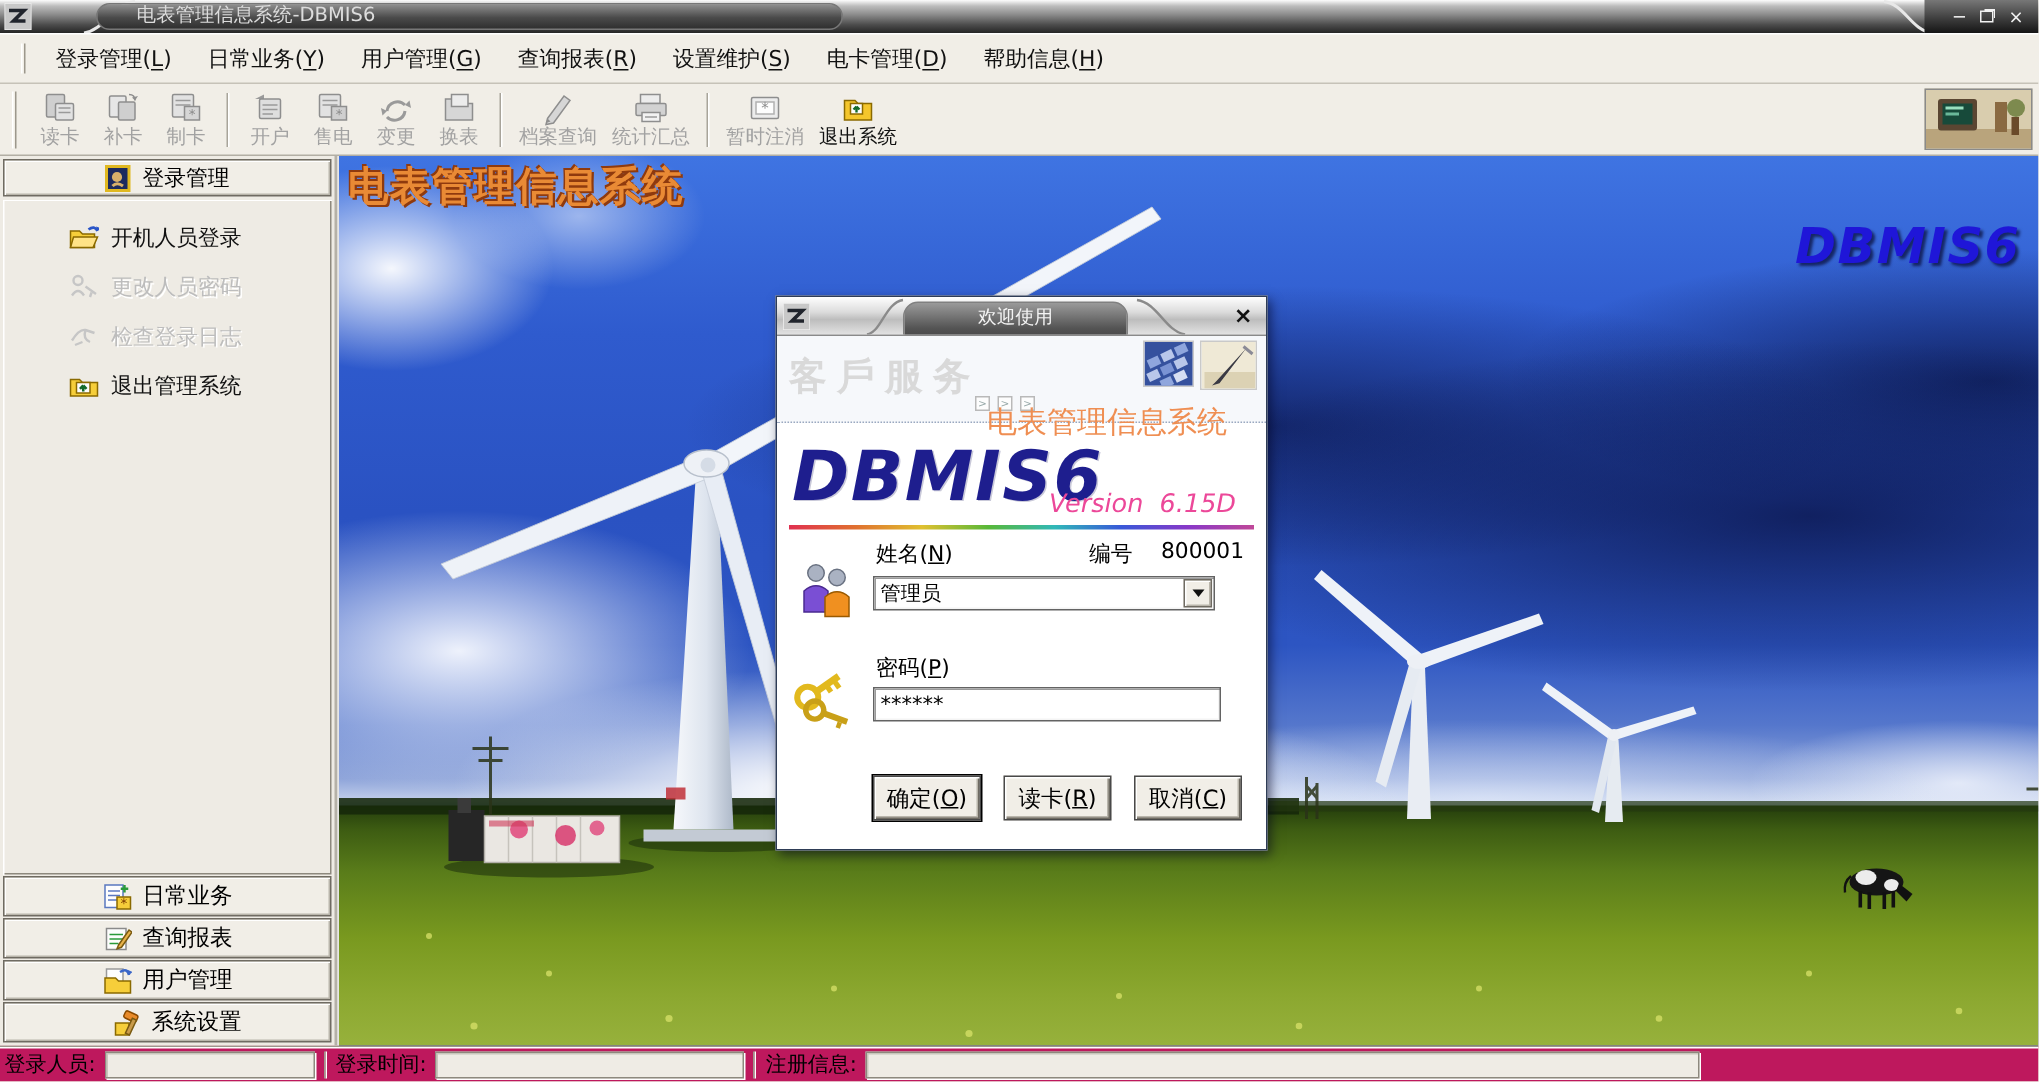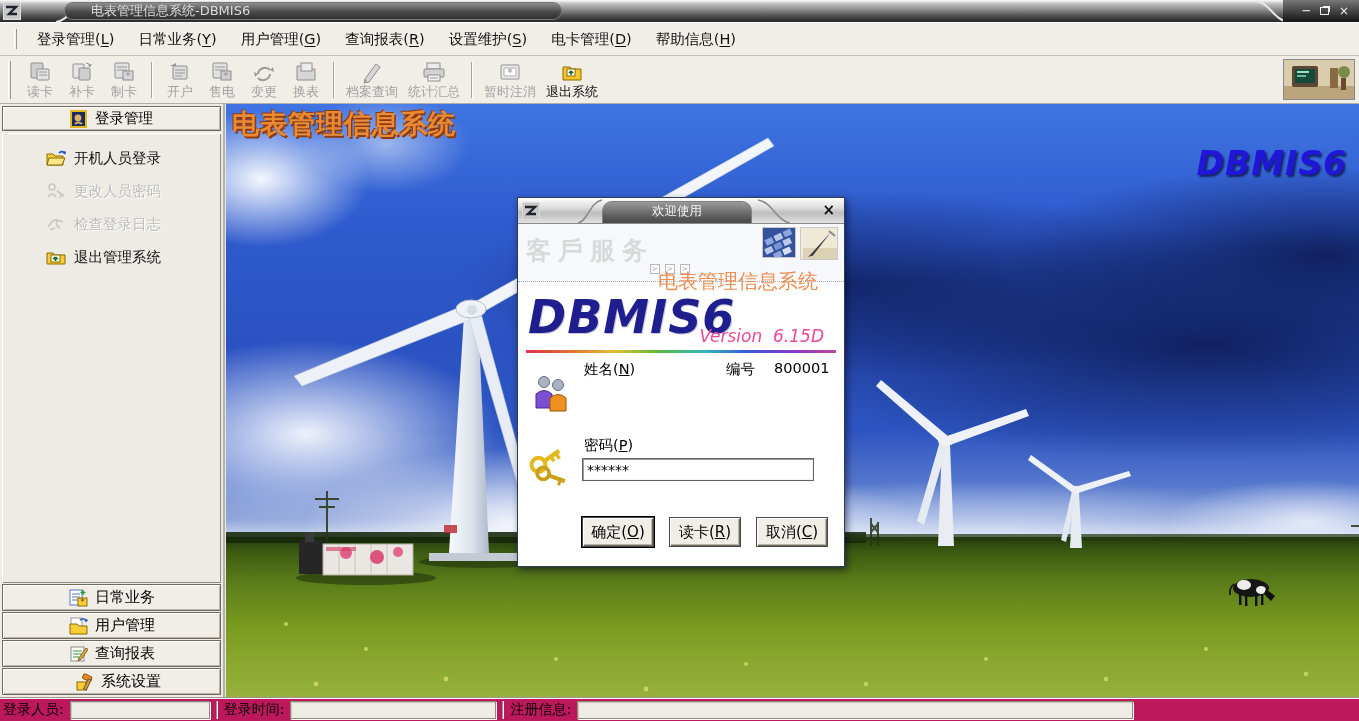--- a/index.html
+++ b/index.html
@@ -344,36 +344,36 @@
           <line x1="4" y1="9" x2="12" y2="9" stroke="#5a78c0"></line>
           <line x1="4" y1="12" x2="10" y2="12" stroke="#5a78c0"></line>
         <rect x="10" y="10" width="9" height="8" fill="#f6ce3a" stroke="#8a6a00"></rect>
         <text x="14.5" y="17" font-size="9" text-anchor="middle" fill="#7a3a00">*</text>
         <path d="M15,2 l0,5 m-2.5,-2.5 l5,0" stroke="#2a9a3a" stroke-width="1.6"></path>
       </svg>
       <span>日常业务</span>
     </div>
     <div class="sb-bottom">
       <svg class="ic" width="20" height="19">
-        <rect x="3" y="2" width="11" height="13" fill="#fdfdfd" stroke="#9a9a9a"></rect>
-        <path d="M2,8 l7,0 2,2 8,0 0,8 -17,0 z" fill="#f6ce3a" stroke="#8a6a00"></path>
-        <path d="M12,4 q5,-3 6,2" stroke="#3a66c8" stroke-width="1.7" fill="none"></path>
-        <path d="M18,6 l-1,-3.5 3.5,1.5 z" fill="#3a66c8"></path>
-      </svg>
-      <span>用户管理</span>
-    </div>
-    <div class="sb-bottom">
-      <svg class="ic" width="20" height="19">
         <rect x="3" y="3" width="13" height="14" fill="#fdfdfd" stroke="#8a8a8a"></rect>
         <line x1="5" y1="7" x2="14" y2="7" stroke="#2a9a3a"></line>
           <line x1="5" y1="10" x2="14" y2="10" stroke="#2a9a3a"></line>
           <line x1="5" y1="13" x2="11" y2="13" stroke="#2a9a3a"></line>
         <path d="M11,14 L18,4 l2,1.5 -7,10 -3,1 z" fill="#e8b24a" stroke="#7a5a10"></path>
       </svg>
       <span>查询报表</span>
+    </div>
+    <div class="sb-bottom">
+      <svg class="ic" width="20" height="19">
+        <rect x="3" y="2" width="11" height="13" fill="#fdfdfd" stroke="#9a9a9a"></rect>
+        <path d="M2,8 l7,0 2,2 8,0 0,8 -17,0 z" fill="#f6ce3a" stroke="#8a6a00"></path>
+        <path d="M12,4 q5,-3 6,2" stroke="#3a66c8" stroke-width="1.7" fill="none"></path>
+        <path d="M18,6 l-1,-3.5 3.5,1.5 z" fill="#3a66c8"></path>
+      </svg>
+      <span>用户管理</span>
     </div>
     <div class="sb-bottom">
       <svg class="ic" width="20" height="19">
         <rect x="3" y="10" width="9" height="8" fill="#f6ce3a" stroke="#8a6a00"></rect>
         <rect x="9" y="3" width="9" height="5" rx="1.5" fill="#e88a2a" stroke="#8a4a00" transform="rotate(25 13 5)"></rect>
         <rect x="12" y="7" width="3" height="11" fill="#c89a4a" stroke="#7a5a10" transform="rotate(25 13.5 12)"></rect>
       </svg>
       <span>系统设置</span>
     </div>
   </div>
@@ -551,20 +551,26 @@
     <span class="fld-label" style="left:66px;top:136px">姓名(<u>N</u>)</span>
     <span class="fld-label" style="left:208px;top:136px">编号</span>
     <span class="fld-label" style="left:256px;top:136px">800001</span>
 
     <svg style="position:absolute;left:13px;top:150px" width="40" height="40">
       <circle cx="13" cy="8" r="5.5" fill="#aab2c2" stroke="#6a7282"></circle>
       <path d="M5,34 l0,-14 q8,-7 16,0 l0,14 z" fill="#7a4fd4" stroke="#4a2a90"></path>
       <circle cx="27" cy="11" r="5.5" fill="#aab2c2" stroke="#6a7282"></circle>
       <path d="M19,37 l0,-13 q8,-7 16,0 l0,13 z" fill="#f09020" stroke="#9a5a00"></path>
     </svg>
+    <div class="combo">
+      <span class="combo-value">管理员</span>
+      <span class="combo-btn">
+        <span class="tri-down"></span>
+      </span>
+    </div>
 
     <span class="fld-label" style="left:66px;top:212px">密码(<u>P</u>)</span>
     <svg style="position:absolute;left:10px;top:224px" width="46" height="42">
       <g transform="rotate(-35 20 20)">
         <circle cx="14" cy="12" r="7" fill="none" stroke="#e2b91e" stroke-width="4"></circle>
         <rect x="19" y="10" width="20" height="4.5" fill="#e2b91e"></rect>
         <rect x="33" y="14" width="3.5" height="5" fill="#e2b91e"></rect>
           <rect x="27" y="14" width="3.5" height="4" fill="#e2b91e"></rect>
       </g>
       <g transform="rotate(20 22 30)">

